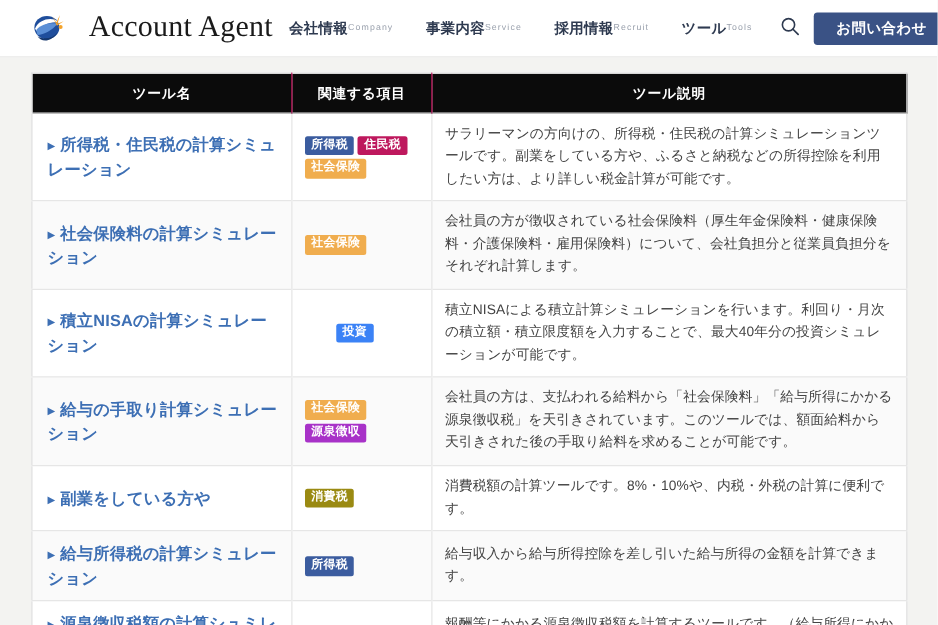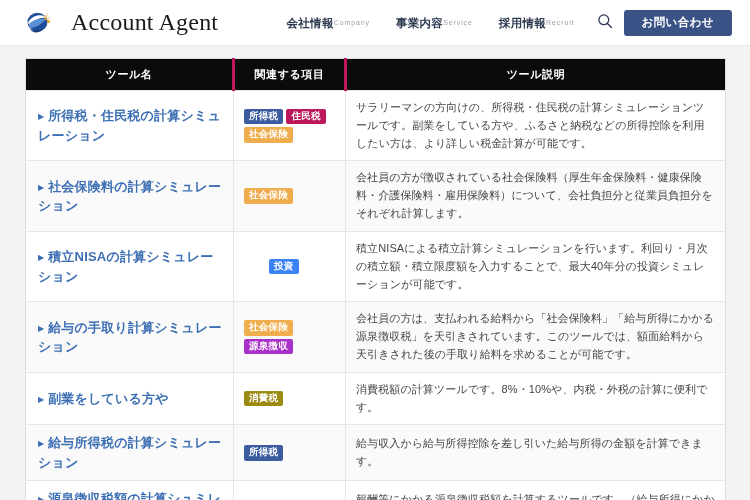--- a/index.html
+++ b/index.html
@@ -131,21 +131,21 @@
   }
 
   .tool-table thead th {
     background: #0b0b0b;
     color: #ffffff;
     font-size: 11px;
     font-weight: bold;
     letter-spacing: 0.6px;
     padding: 8px 6px;
     text-align: center;
-    border-right: 3px solid #be185d;
+    border-right: 1px solid #be185d;
   }
   .tool-table thead th:last-child { border-right: none; }
 
   .col-name  { width: 208px; }
   .col-tags  { width: 112px; }
   .col-desc  { width: 380px; }
 
   .tool-table tbody td {
     border-top: 1px solid #e6e6e6;
     border-right: 1px solid #e6e6e6;
@@ -233,20 +233,24 @@
       <a class="nav-item">
         <span class="nav-ja">事業内容</span>
         <span class="nav-en">Service</span>
       </a>
 
       <a class="nav-item">
         <span class="nav-ja">採用情報</span>
         <span class="nav-en">Recruit</span>
       </a>
 
+      <a class="nav-item">
+        <span class="nav-ja">ツール</span>
+        <span class="nav-en">Tools</span>
+      </a>
 
     </nav>
 
     <button class="search-btn">
       <span>
         <svg width="16" height="16" viewBox="0 0 16 16" xmlns="http://www.w3.org/2000/svg">
           <circle cx="6.8" cy="6.8" r="4.9" fill="none" stroke="#2e3a50" stroke-width="1.3"></circle>
           <line x1="10.4" y1="10.4" x2="14.5" y2="14.5" stroke="#2e3a50" stroke-width="1.4" stroke-linecap="round"></line>
         </svg>
       </span>

